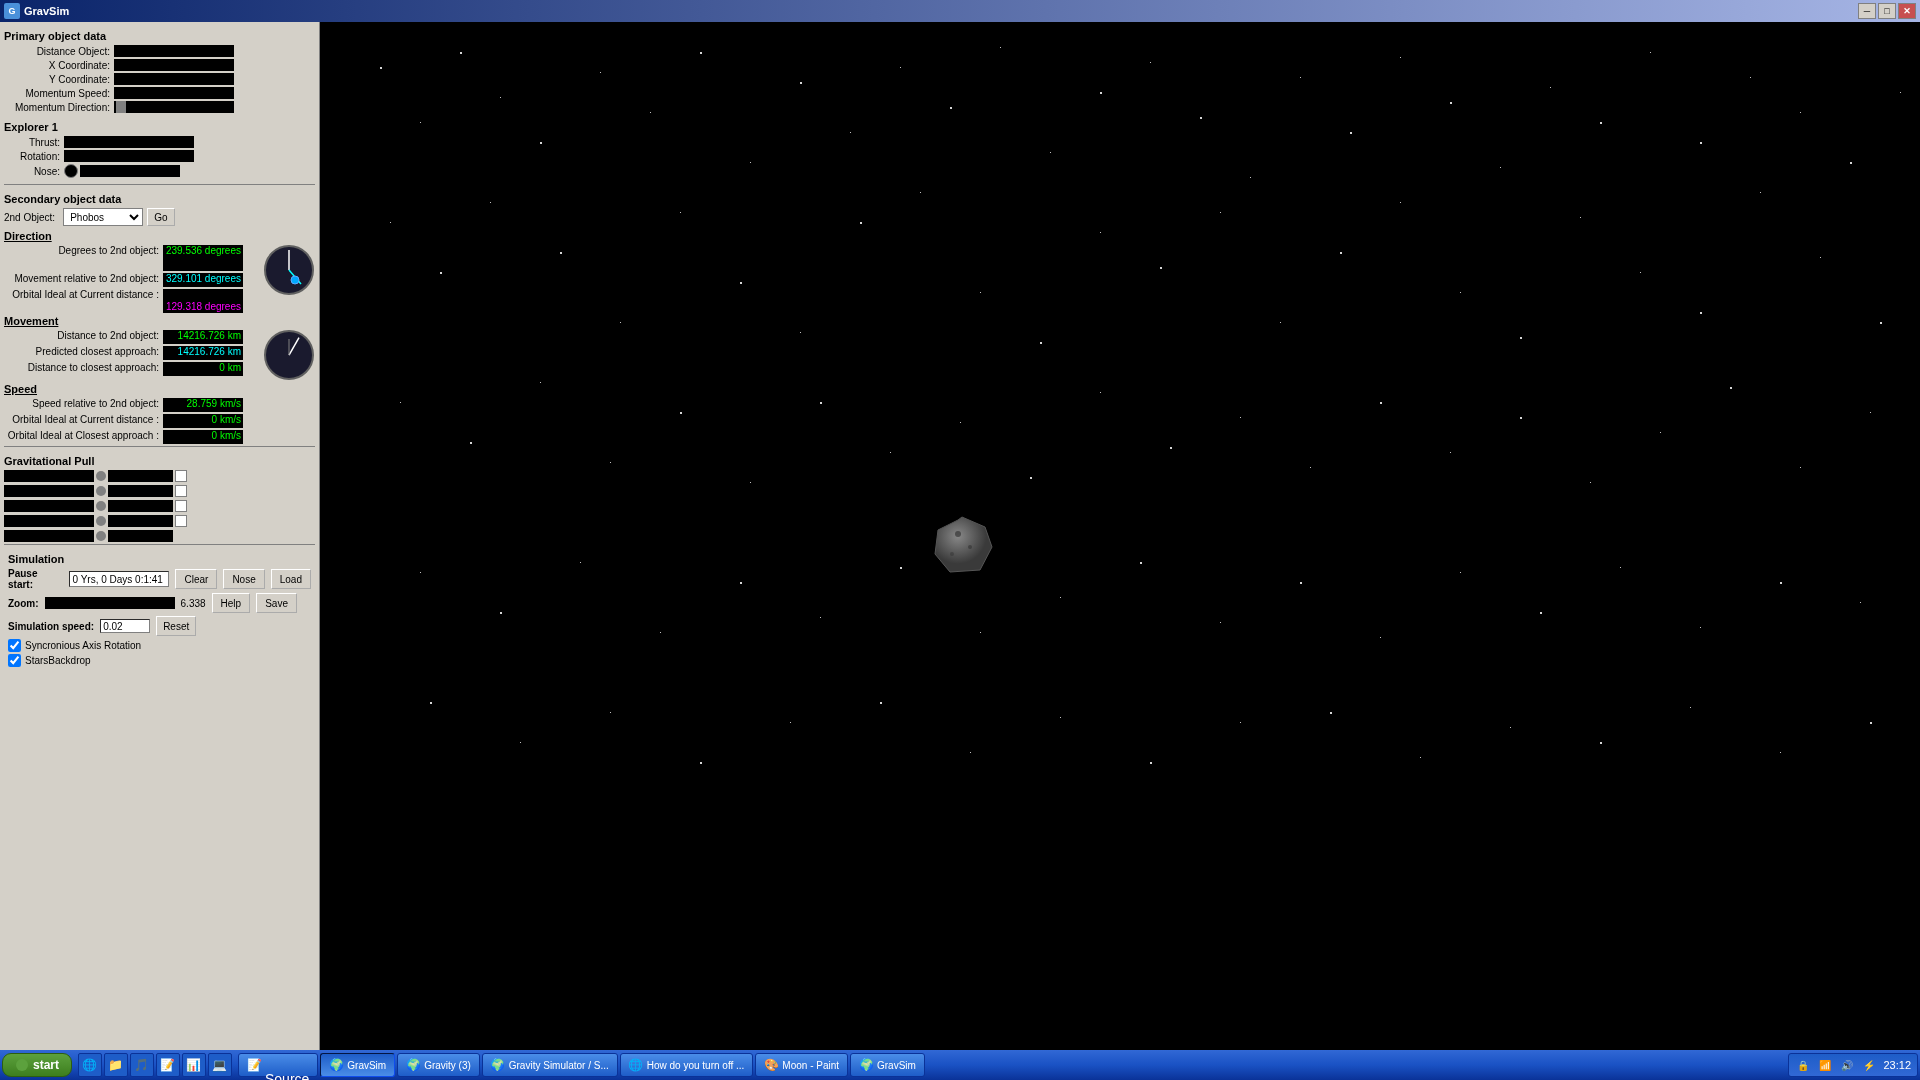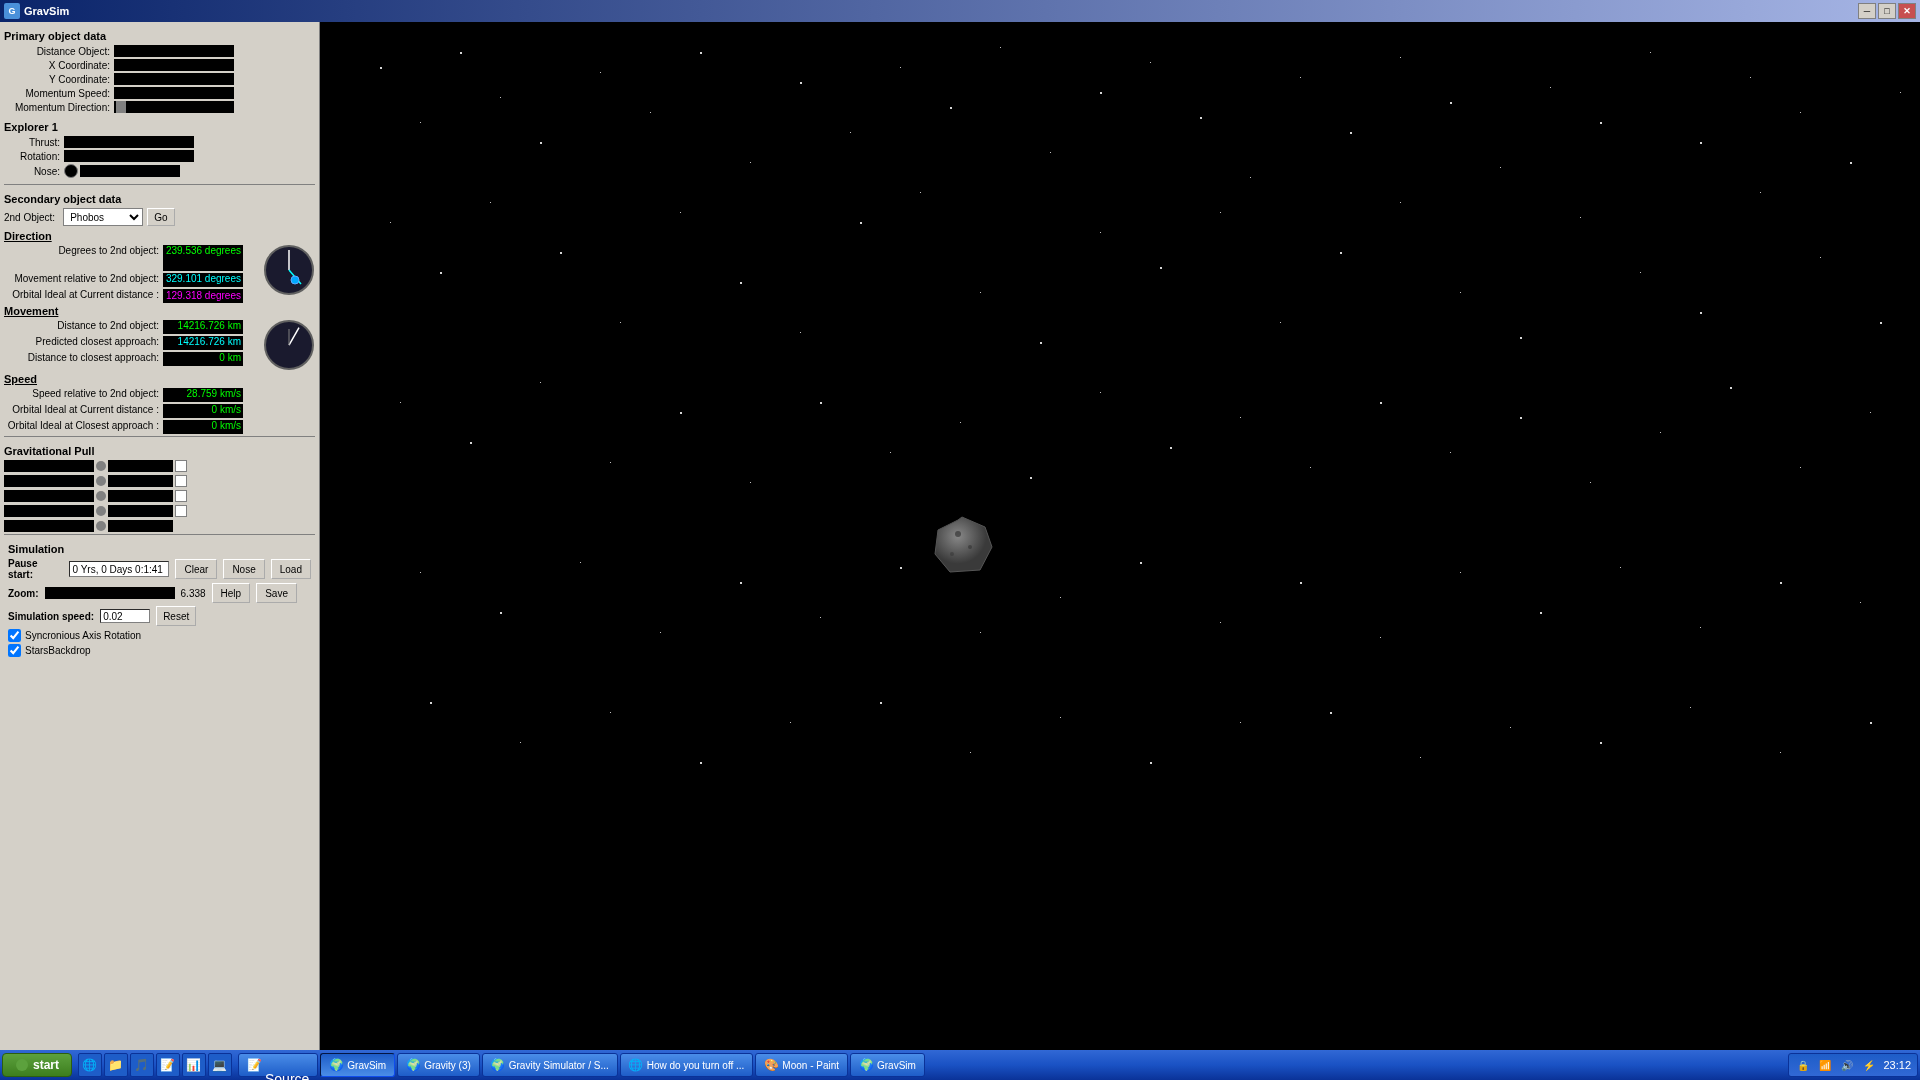--- a/index.html
+++ b/index.html
@@ -255,21 +255,21 @@
       padding: 0 2px;
       min-width: 80px;
       text-align: right;
     }
 
     .dir-value-magenta {
       height: 14px;
       background: #000;
       color: #ff00ff;
       font-size: 10px;
-      padding: 1px 2px;
+      padding: 12px 2px;
       min-width: 80px;
       text-align: right;
     }
 
     
     .dist-value-green {
       height: 14px;
       background: #000;
       color: #00ff00;
       font-size: 10px;
@@ -435,21 +435,21 @@
       width: 1920px;
       display: flex;
       align-items: center;
       gap: 2px;
       padding: 0 2px;
     }
 
     .start-btn {
       height: 24px;
       background: linear-gradient(to bottom, #5ca13d, #3d7e1e);
-      border-radius: 4px;
+      border-radius: 9px;
       padding: 0 12px;
       color: white;
       font-size: 12px;
       font-weight: bold;
       border: 1px solid #2d5e10;
       cursor: pointer;
       display: flex;
       align-items: center;
       gap: 4px;
     }

